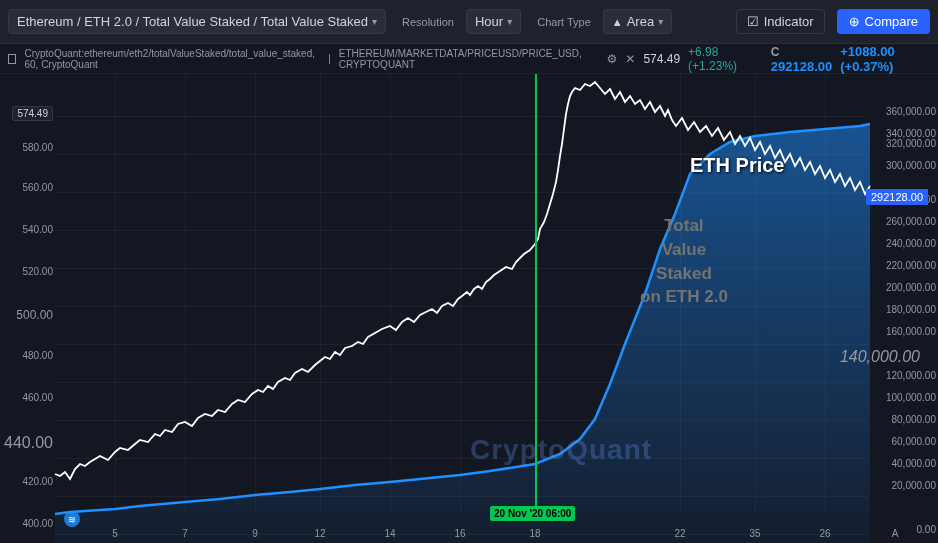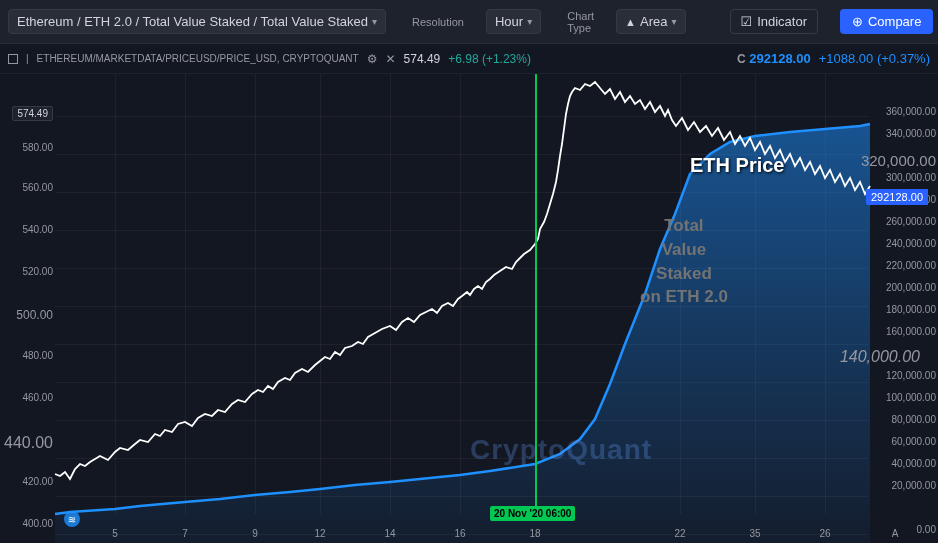--- a/index.html
+++ b/index.html
@@ -13,21 +13,21 @@
     }
 
     
     .top-bar {
       display: flex;
       align-items: center;
       height: 44px;
       background: #1e222d;
       border-bottom: 1px solid #2a2e39;
       padding: 0 8px;
-      gap: 22px;
+      gap: 12px;
     }
     .dropdown-btn {
       display: flex;
       align-items: center;
       gap: 4px;
       background: #2a2e39;
       border: 1px solid #363a45;
       border-radius: 4px;
       padding: 4px 8px;
       font-size: 13px;
@@ -234,32 +234,33 @@
   <button class="compare-btn">
     <span>⊕</span>
     <span>Compare</span>
   </button>
 </div>
 
 <div class="chart-container">
 
   <div class="info-bar">
     <span class="legend-square"></span>
+    <span class="info-bar-symbol" style="font-size:10px;">CryptoQuant:ethereum/eth2/totalValueStaked/total_value_staked, 60, CryptoQuant</span>
     <span style="color:#9598a1;font-size:10px;">|</span>
     <span class="info-bar-symbol" style="font-size:10px;">ETHEREUM/MARKETDATA/PRICEUSD/PRICE_USD, CRYPTOQUANT</span>
     <span class="info-bar-action">⚙</span>
     <span class="info-bar-action">✕</span>
     <span class="info-bar-price">574.49</span>
     <span class="info-bar-change">+6.98 (+1.23%)</span>
     <div style="flex:1;"></div>
     <span class="c-value">
       <span style="color:#9598a1;font-size:12px;">C</span>
       <span>292128.00</span>
     </span>
-    <span class="c-change" style="">+1088.00 (+0.37%)</span>
+    <span class="c-change" style="font-weight:bold;">+1088.00 (+0.37%)</span>
   </div>
 
   <div class="grid-line-h" style="top:72px;"></div>
   <div class="grid-line-h" style="top:110px;"></div>
   <div class="grid-line-h" style="top:148px;"></div>
   <div class="grid-line-h" style="top:186px;"></div>
   <div class="grid-line-h" style="top:224px;"></div>
   <div class="grid-line-h" style="top:262px;"></div>
   <div class="grid-line-h" style="top:300px;"></div>
   <div class="grid-line-h" style="top:338px;"></div>
@@ -542,22 +543,22 @@
     <div style="position:absolute; top:288px; right:2px; font-size:10px; color:#9598a1;">460.00</div>
     <div style="position:absolute; top:330px; right:2px; font-size:16px; color:#9598a1;">440.00</div>
     <div style="position:absolute; top:372px; right:2px; font-size:10px; color:#9598a1;">420.00</div>
     <div style="position:absolute; top:414px; right:2px; font-size:10px; color:#9598a1;">400.00</div>
 
   </div>
 
   <div style="position:absolute; right:0; top:60px; width:72px; height:430px;">
     <div style="position:absolute; top:2px; right:2px; font-size:10px; color:#9598a1;">360,000.00</div>
     <div style="position:absolute; top:24px; right:2px; font-size:10px; color:#9598a1;">340,000.00</div>
-    <div style="position:absolute; top:48px; right:2px; font-size:15px; color:#9598a1;">320,000.00</div>
-    <div style="position:absolute; top:68px; right:2px; font-size:10px; color:#9598a1;">300,000.00</div>
+    <div style="position:absolute; top:34px; right:2px; font-size:10px; color:#9598a1;">320,000.00</div>
+    <div style="position:absolute; top:56px; right:2px; font-size:10px; color:#9598a1;">300,000.00</div>
     <div style="position:absolute; top:90px; right:2px; font-size:10px; color:#9598a1;">280,000.00</div>
     <div style="position:absolute; top:112px; right:2px; font-size:10px; color:#9598a1;">260,000.00</div>
     <div style="position:absolute; top:134px; right:2px; font-size:10px; color:#9598a1;">240,000.00</div>
     <div style="position:absolute; top:156px; right:2px; font-size:10px; color:#9598a1;">220,000.00</div>
     <div style="position:absolute; top:178px; right:2px; font-size:10px; color:#9598a1;">200,000.00</div>
     <div style="position:absolute; top:200px; right:2px; font-size:10px; color:#9598a1;">180,000.00</div>
     <div style="position:absolute; top:222px; right:2px; font-size:10px; color:#9598a1;">160,000.00</div>
     <div style="position:absolute; top:244px; right:18px; font-size:16px; color:#9598a1;font-style:italic;">140,000.00</div>
     <div style="position:absolute; top:266px; right:2px; font-size:10px; color:#9598a1;">120,000.00</div>
     <div style="position:absolute; top:288px; right:2px; font-size:10px; color:#9598a1;">100,000.00</div>

